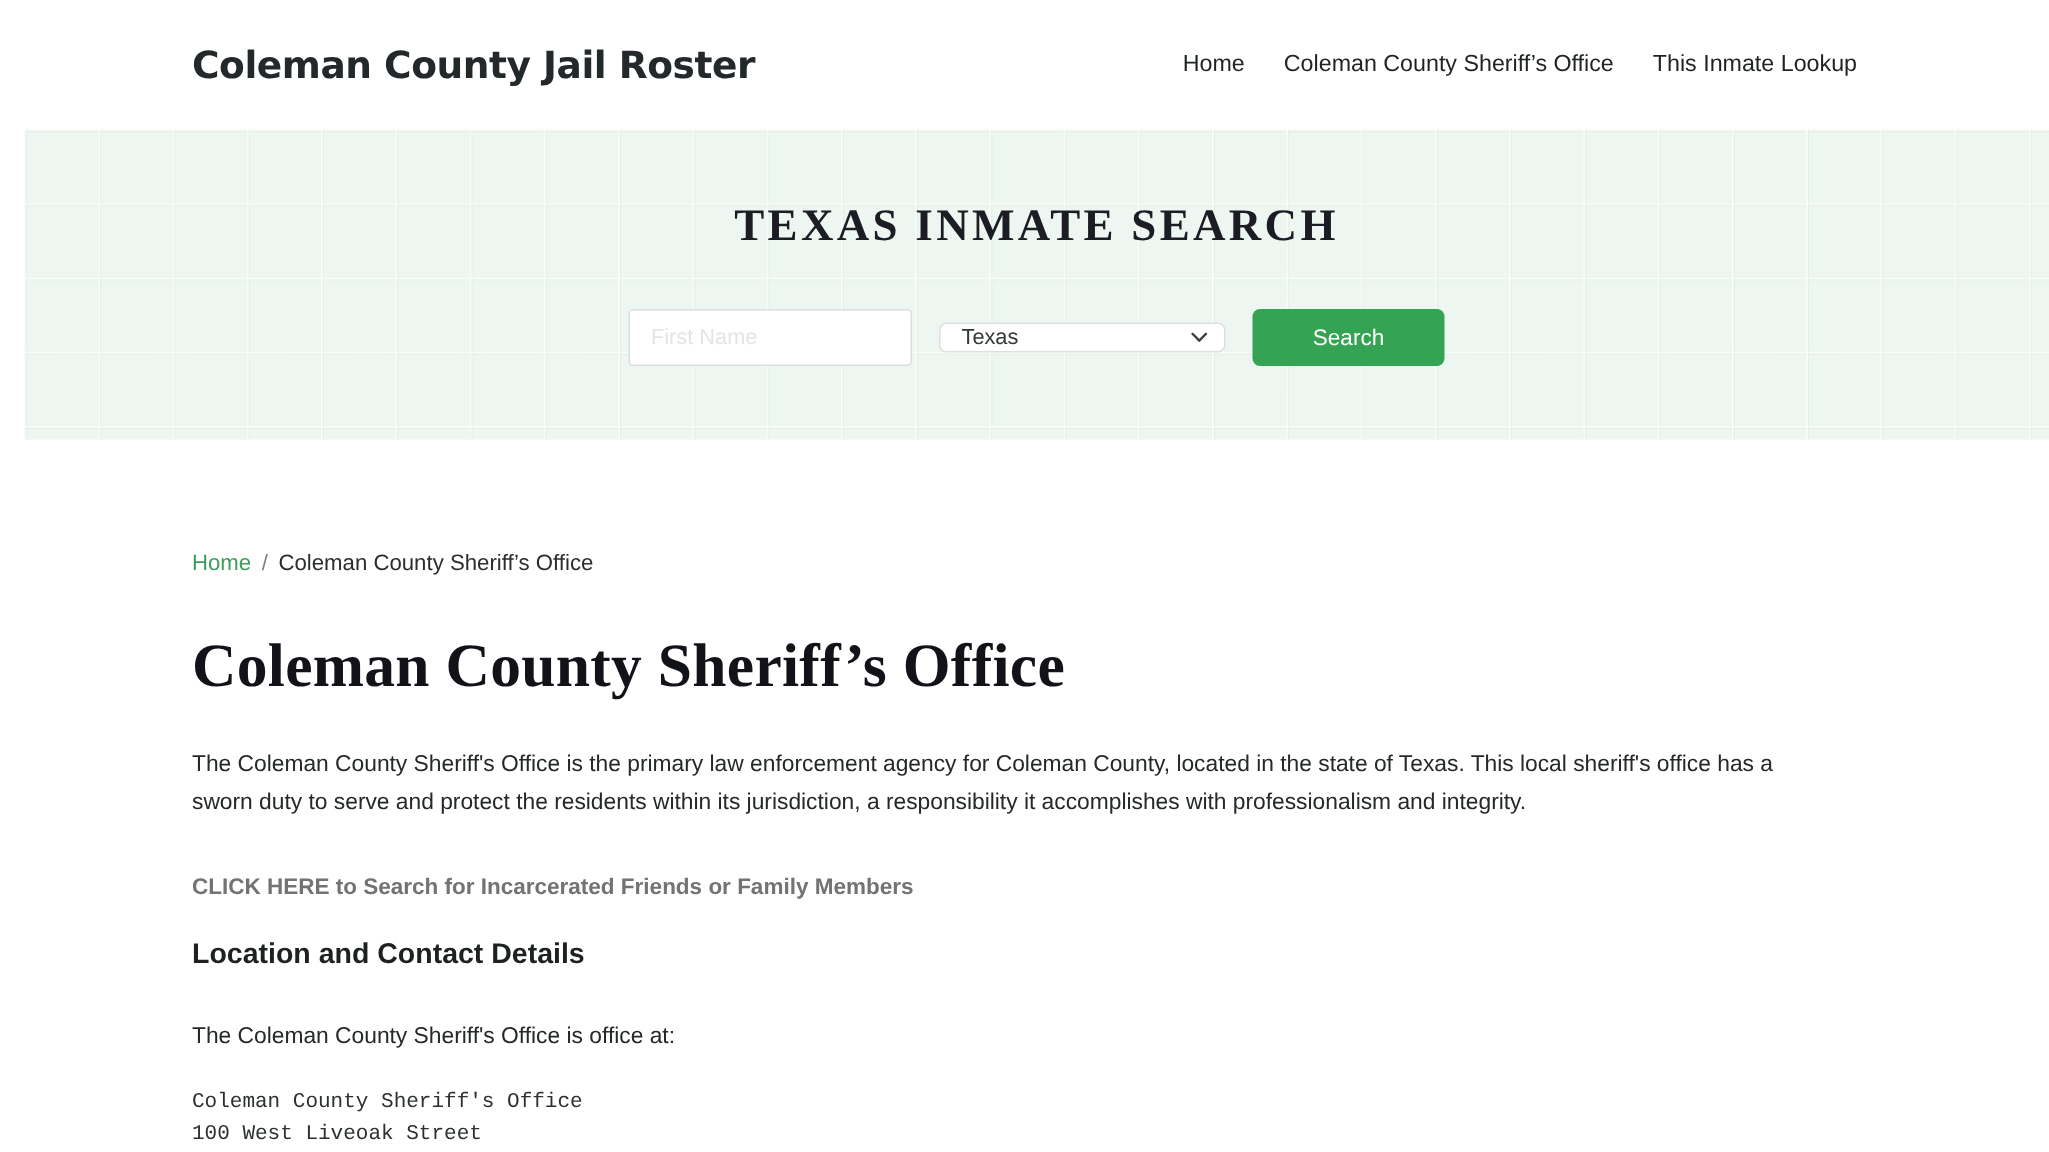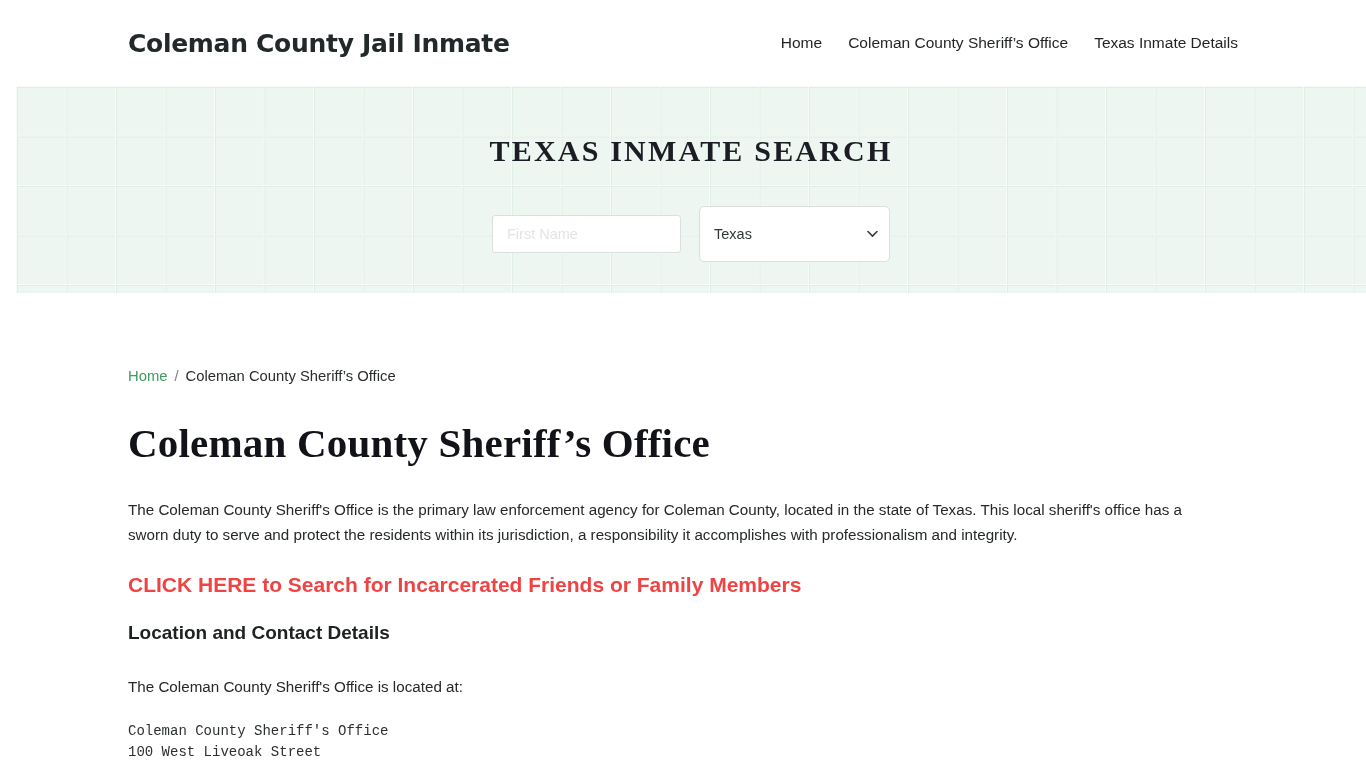--- a/index.html
+++ b/index.html
@@ -85,21 +85,21 @@
     background: #ffffff;
     padding: 12px 14px;
     font-family: "Liberation Sans", sans-serif;
     font-size: 14.5px;
     color: #2a2d2b;
     outline: none;
   }
   .text-input::placeholder { color: #e2e6e3; }
   .state-select {
     width: 191px;
-    height: 56px;
+    height: 20px;
     border: 1px solid #dcdfdd;
     border-radius: 5px;
     background: #ffffff;
     padding: 0 30px 0 14px;
     font-family: "Liberation Sans", sans-serif;
     font-size: 14.5px;
     color: #33383a;
     appearance: none;
     -webkit-appearance: none;
     outline: none;
@@ -157,24 +157,24 @@
 
   .body-text {
     font-size: 15.2px;
     line-height: 25px;
     color: #25292a;
     margin: 30px 0 0 0;
     max-width: 1085px;
   }
   .cta-link {
     display: inline-block;
-    margin-top: 26px;
-    font-size: 21px;
-    font-weight: bold;
-    color: #ef4444;
+    margin-top: 36px;
+    font-size: 15px;
+    font-weight: bold;
+    color: #737373;
     text-decoration: none;
     cursor: pointer;
   }
   .subheading {
     font-size: 19px;
     font-weight: bold;
     color: #1d2220;
     margin: 25px 0 0 0;
   }
   .address-block {
@@ -183,58 +183,59 @@
     line-height: 21px;
     color: #2c3130;
     margin: 22px 0 0 0;
     white-space: pre;
   }
 </style>
 </head>
 <body>
 
 <header class="site-header">
-  <div class="brand">Coleman County Jail Inmate</div>
+  <div class="brand">Coleman County Jail Roster</div>
   <nav class="main-nav">
     <a class="nav-link">Home</a>
     <a class="nav-link">Coleman County Sheriff’s Office</a>
-    <a class="nav-link">Texas Inmate Details</a>
+    <a class="nav-link">This Inmate Lookup</a>
   </nav>
 </header>
 
 <section class="hero">
   <h1 class="hero-title">TEXAS INMATE SEARCH</h1>
   <form class="search-form">
     <input class="text-input" type="text" placeholder="First Name" style="">
     <span class="select-wrap">
       <select class="state-select">
         <option>Texas</option>
       </select>
       <svg class="select-chevron" viewBox="0 0 11 7">
         <path d="M1 1 L5.5 5.6 L10 1" fill="none" stroke="currentColor" stroke-width="1.6" stroke-linecap="round" stroke-linejoin="round"></path>
       </svg>
     </span>
+    <button class="search-button" type="submit">Search</button>
   </form>
 </section>
 
 <main class="content">
 
   <div class="breadcrumb">
     <a class="breadcrumb-link">Home</a>
     <span class="breadcrumb-sep">/</span>
     <span class="breadcrumb-current">Coleman County Sheriff’s Office</span>
   </div>
 
   <h1 class="page-title">Coleman County Sheriff’s Office</h1>
 
 
   <p class="body-text">The Coleman County Sheriff's Office is the primary law enforcement agency for Coleman County, located in the state of Texas. This local sheriff's office has a sworn duty to serve and protect the residents within its jurisdiction, a responsibility it accomplishes with professionalism and integrity.</p>
 
   <a class="cta-link">CLICK HERE to Search for Incarcerated Friends or Family Members</a>
 
   <p class="subheading">Location and Contact Details</p>
 
-  <p class="body-text">The Coleman County Sheriff's Office is located at:</p>
+  <p class="body-text">The Coleman County Sheriff's Office is office at:</p>
 
   <div class="address-block">Coleman County Sheriff's Office
 100 West Liveoak Street</div>
 
 </main>
 
 </body></html>

